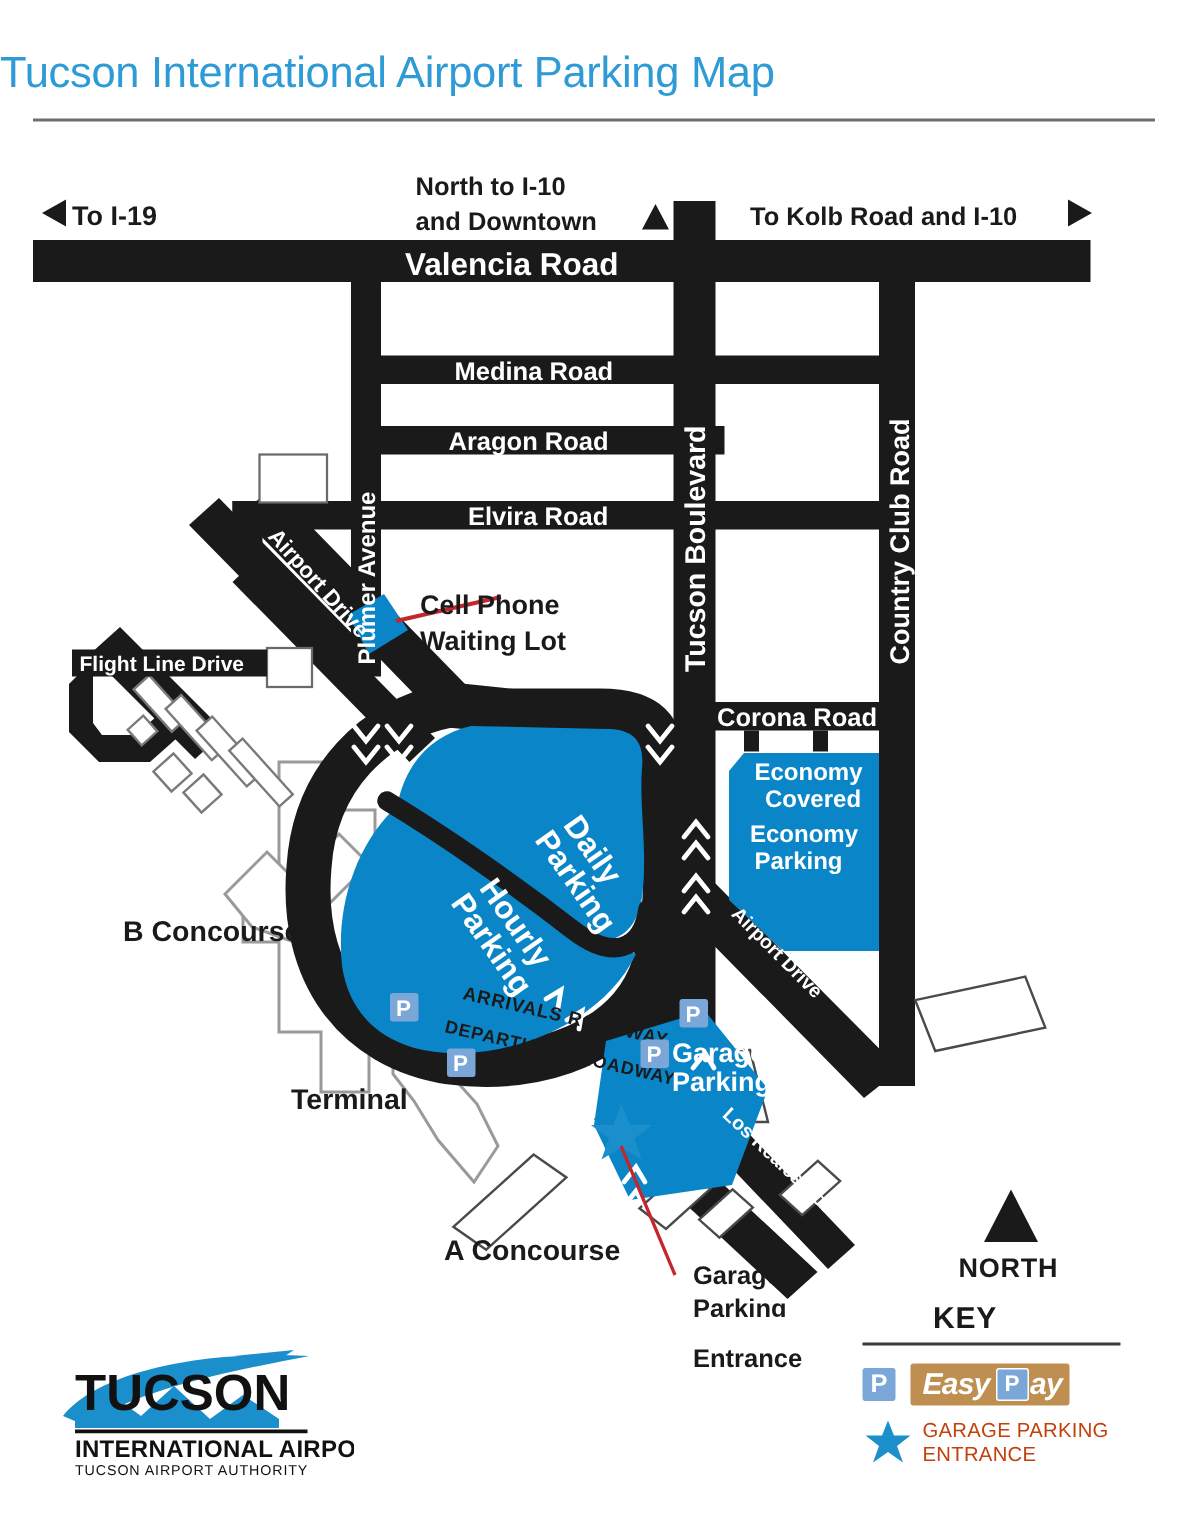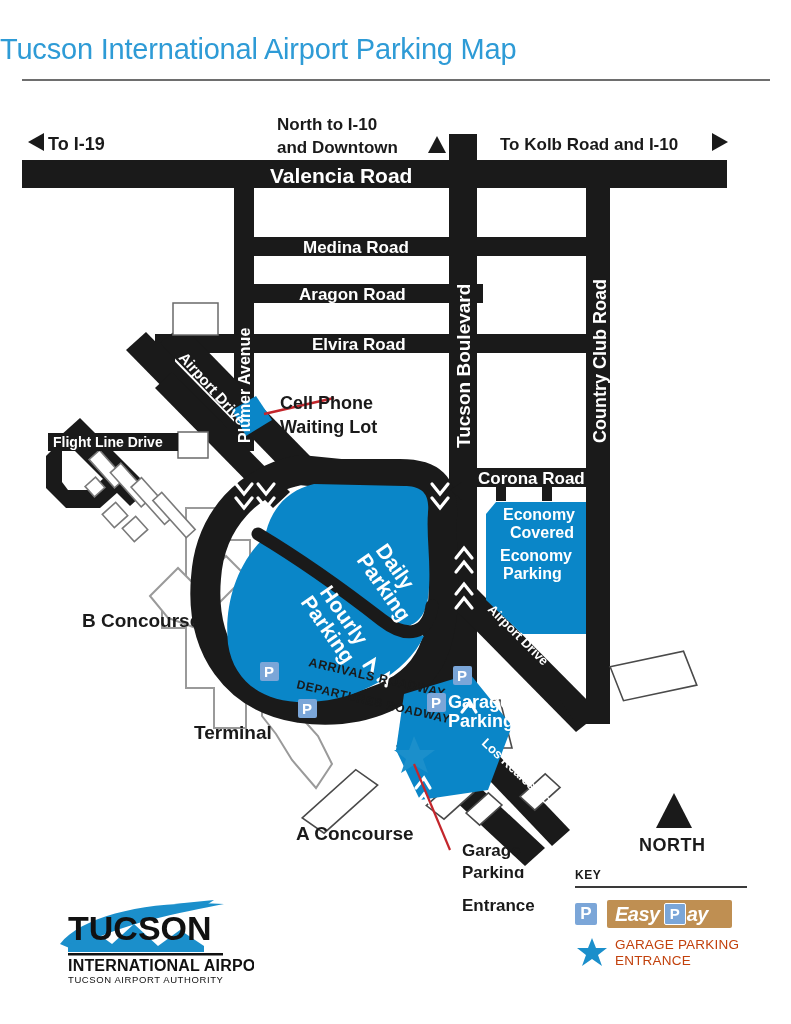--- a/index.html
+++ b/index.html
@@ -47,37 +47,38 @@
     position: absolute;
     left: 0; top: 88px;
     width: 791px;
     height: 790px;
   }
   #map-svg { display: block; }
 
   
   #logo-block {
     position: absolute;
-    left: 54px; top: 898px;
+    left: 36px; top: 898px;
     width: 200px;
     height: 90px;
   }
   #logo-svg { display: block; }
 
   #key-block {
     position: absolute;
     left: 575px; top: 868px;
     width: 180px;
     height: 125px;
   }
   .key-title {
-    font-size: 12px;
+    font-size: 20px;
     font-weight: bold;
     color: #1a1a1a;
     letter-spacing: 0.5px;
+    margin-left: 47px;
   }
   .key-rule {
     margin-top: 4px;
     width: 172px;
     height: 2px;
     background: #3a3a3a;
   }
   .key-row {
     display: flex;
     align-items: center;
@@ -96,21 +97,21 @@
     color: #ffffff;
     font-size: 17px;
     font-weight: bold;
     line-height: 22px;
     text-align: center;
     font-family: "Liberation Sans", sans-serif;
   }
   .easypay {
     margin-left: 10px;
     background: #bf8f52;
-    padding: 3px 24px 3px 8px;
+    padding: 3px 5px 3px 8px;
     border-radius: 2px;
     display: flex;
     align-items: center;
     height: 22px;
   }
   .easypay .ep-word {
     color: #ffffff;
     font-style: italic;
     font-weight: bold;
     font-size: 20px;

